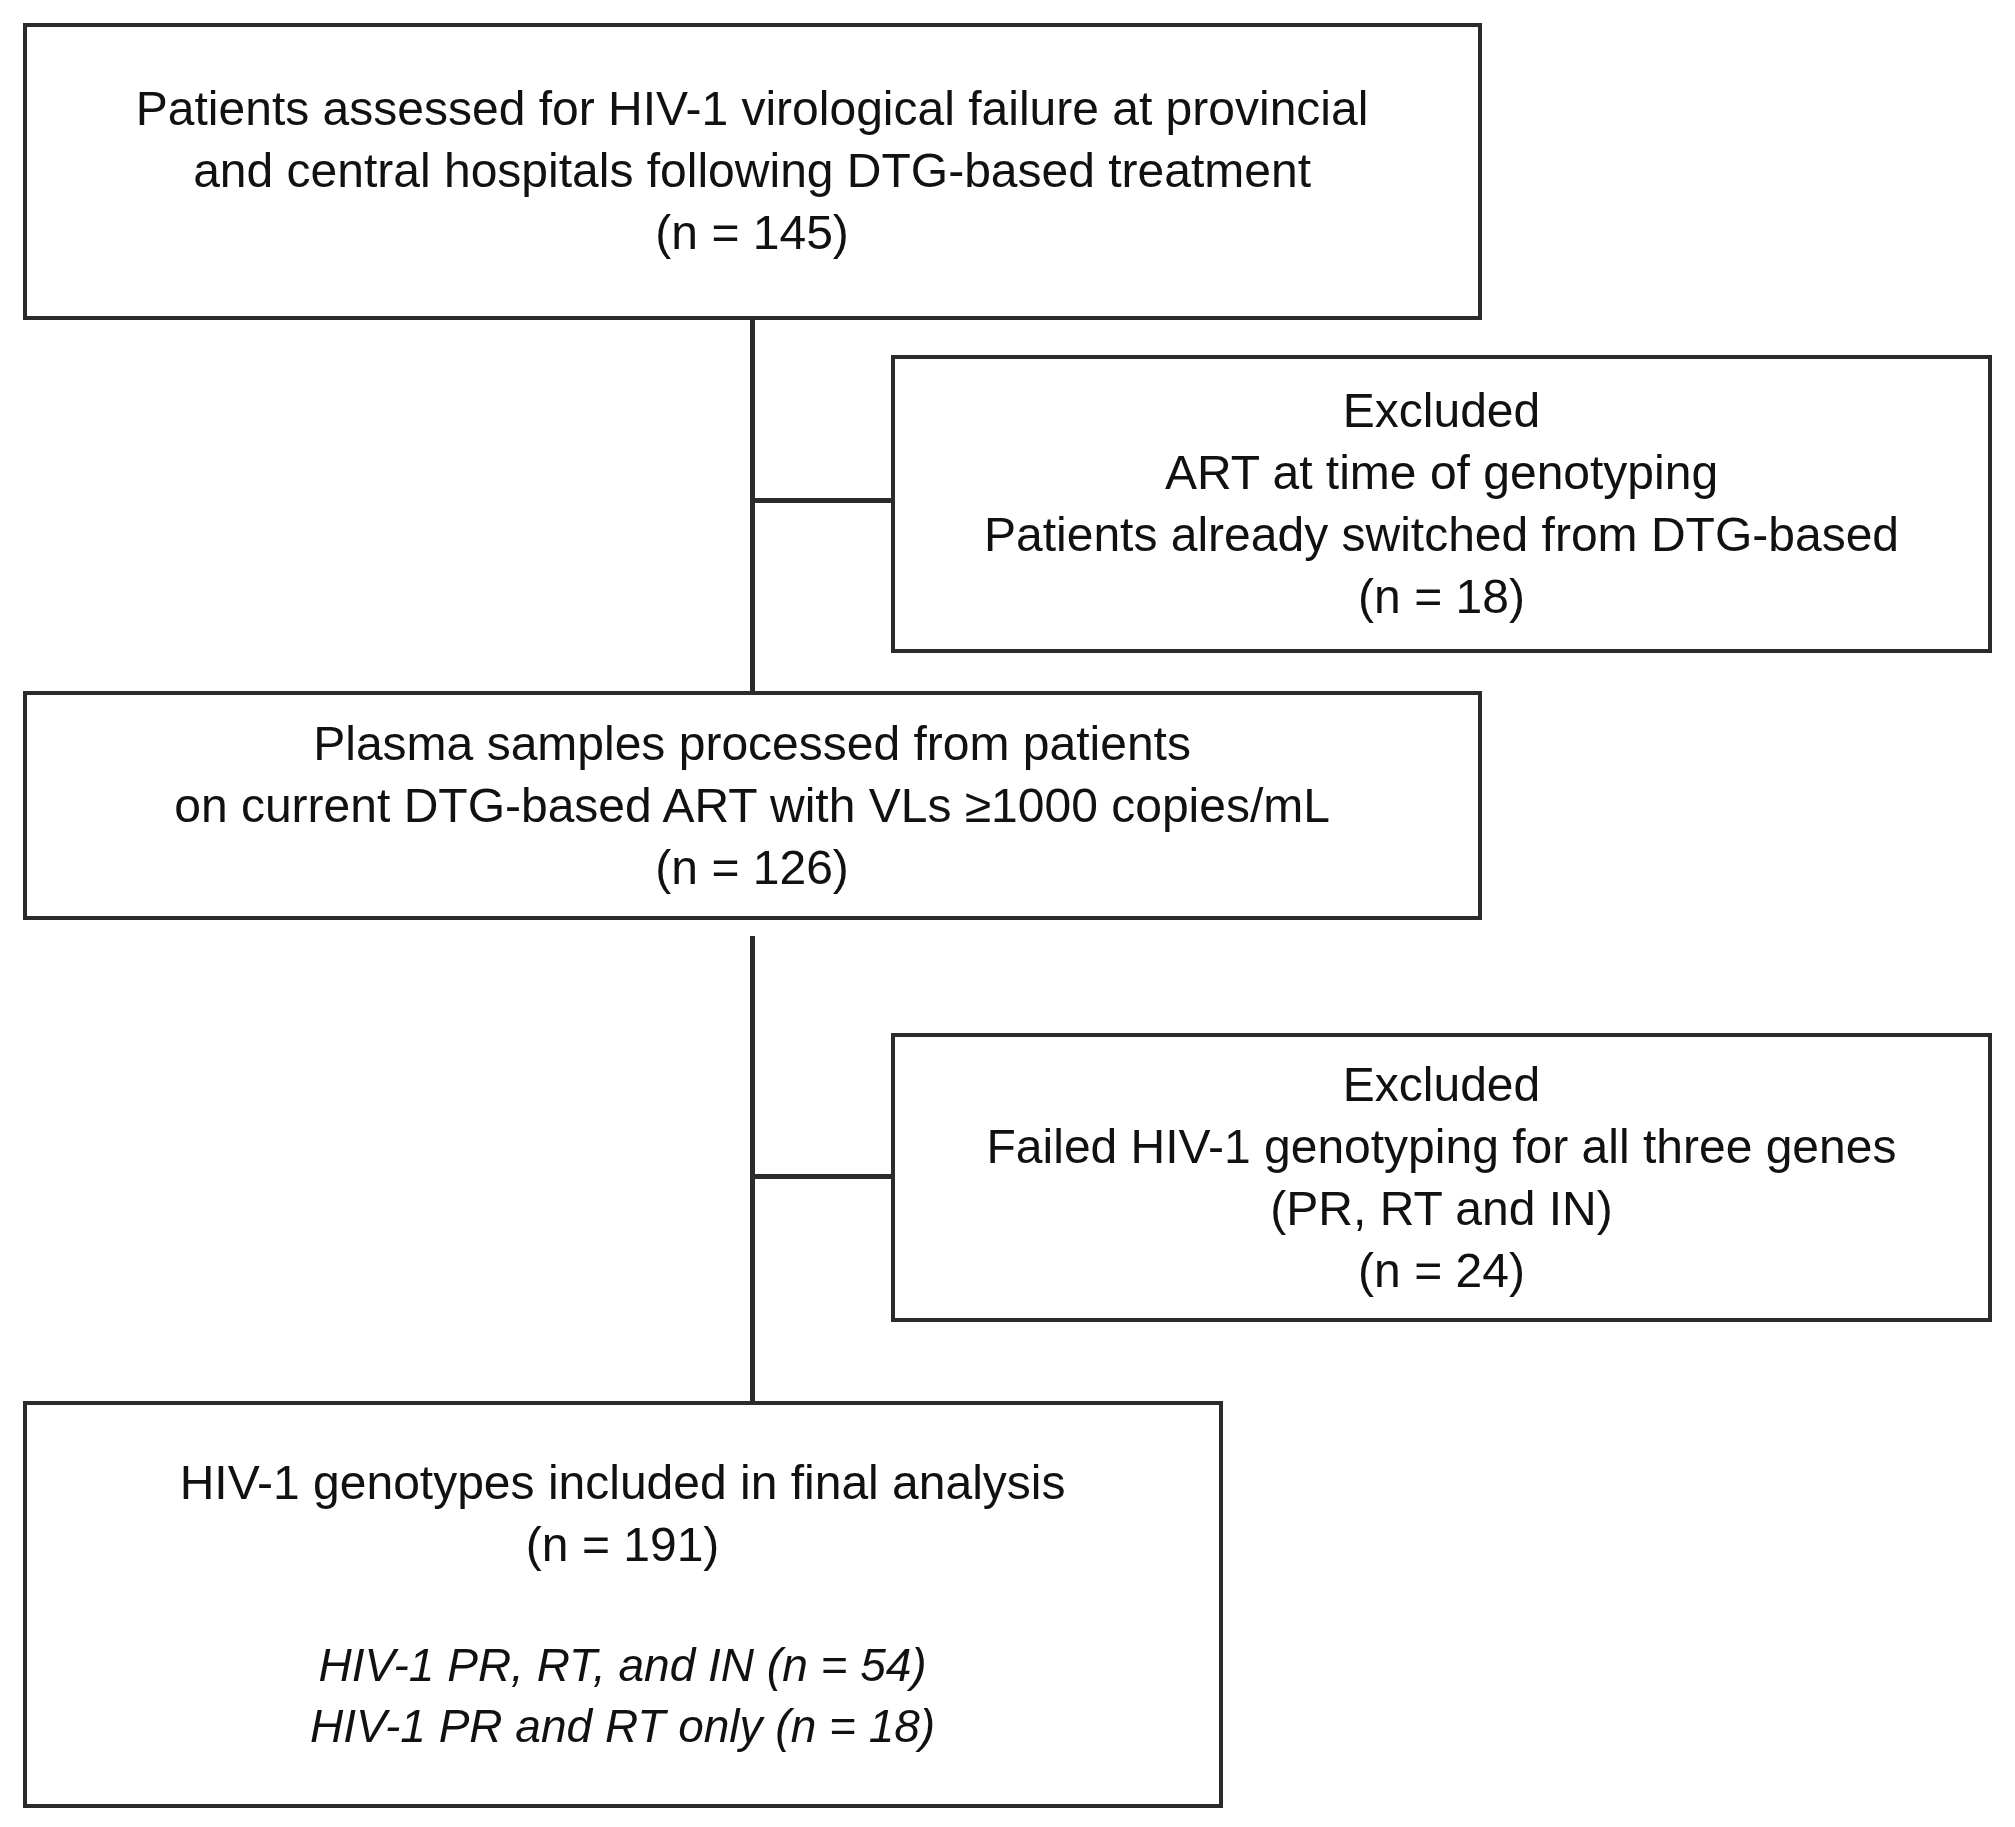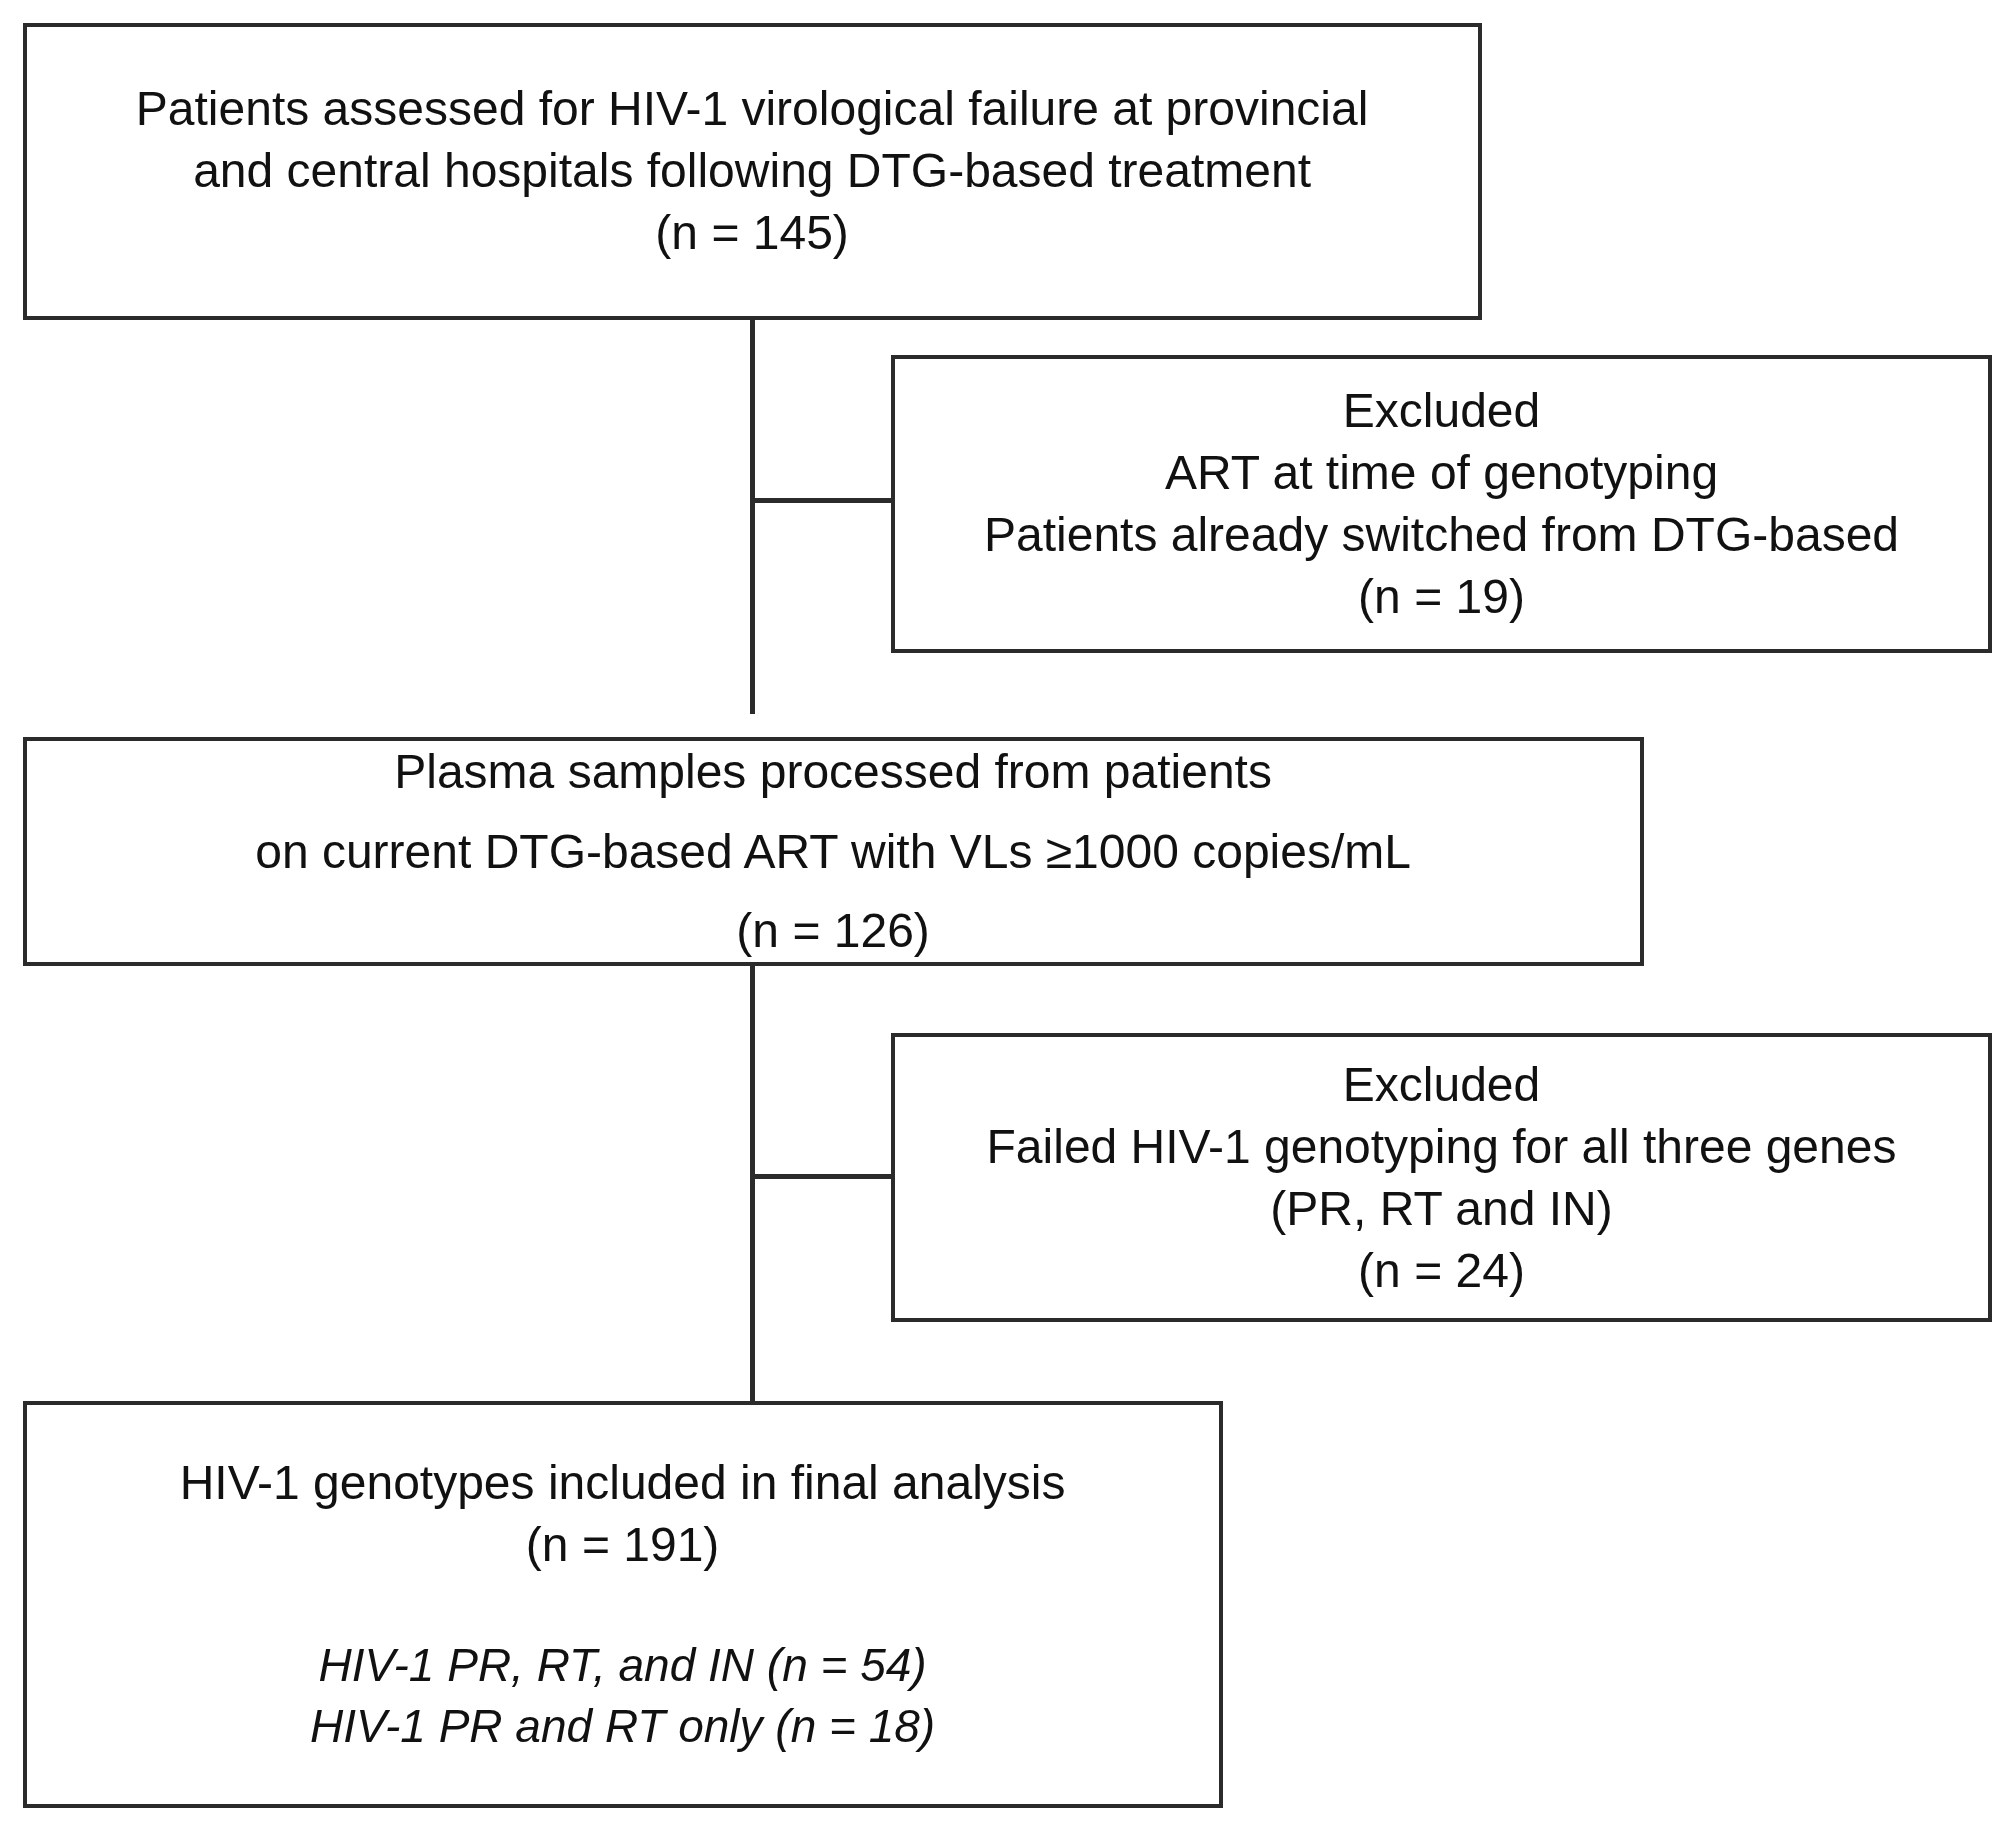--- a/index.html
+++ b/index.html
@@ -24,21 +24,21 @@
     flex-direction: column;
     justify-content: center;
     align-items: center;
     text-align: center;
     font-size: 48px;
     line-height: 62px;
     z-index: 2;
   }
   .box-assessed   { left: 22.6px;   top: 22.6px;   width: 1459px; height: 297px; }
   .box-excluded-1 { left: 891px; top: 355px;  width: 1101px; height: 298px; }
-  .box-plasma     { left: 22.6px;   top: 737px; width: 1621px; height: 229px; justify-content: space-between; }
+  .box-plasma     { left: 22.6px;   top: 691px; width: 1459px; height: 229px; }
   .box-excluded-2 { left: 891px; top: 1033px; width: 1101px; height: 289px; }
   .box-final      { left: 22.6px;   top: 1401px; width: 1200px; height: 407px; }
   .txt-line {
     display: block;
     white-space: nowrap;
   }
   .breakdown-line {
     display: block;
     white-space: nowrap;
     font-style: italic;
@@ -73,21 +73,21 @@
   <div class="flow-box box-assessed">
     <span class="txt-line">Patients assessed for HIV-1 virological failure at provincial</span>
     <span class="txt-line">and central hospitals following DTG-based treatment</span>
     <span class="txt-line">(n = 145)</span>
   </div>
 
   <div class="flow-box box-excluded-1">
     <span class="txt-line">Excluded</span>
     <span class="txt-line">ART at time of genotyping</span>
     <span class="txt-line">Patients already switched from DTG-based</span>
-    <span class="txt-line">(n = 19)</span>
+    <span class="txt-line">(n = 18)</span>
   </div>
 
   <div class="flow-box box-plasma">
     <span class="txt-line">Plasma samples processed from patients</span>
     <span class="txt-line">on current DTG-based ART with VLs ≥1000 copies/mL</span>
     <span class="txt-line">(n = 126)</span>
   </div>
 
   <div class="flow-box box-excluded-2">
     <span class="txt-line">Excluded</span>

